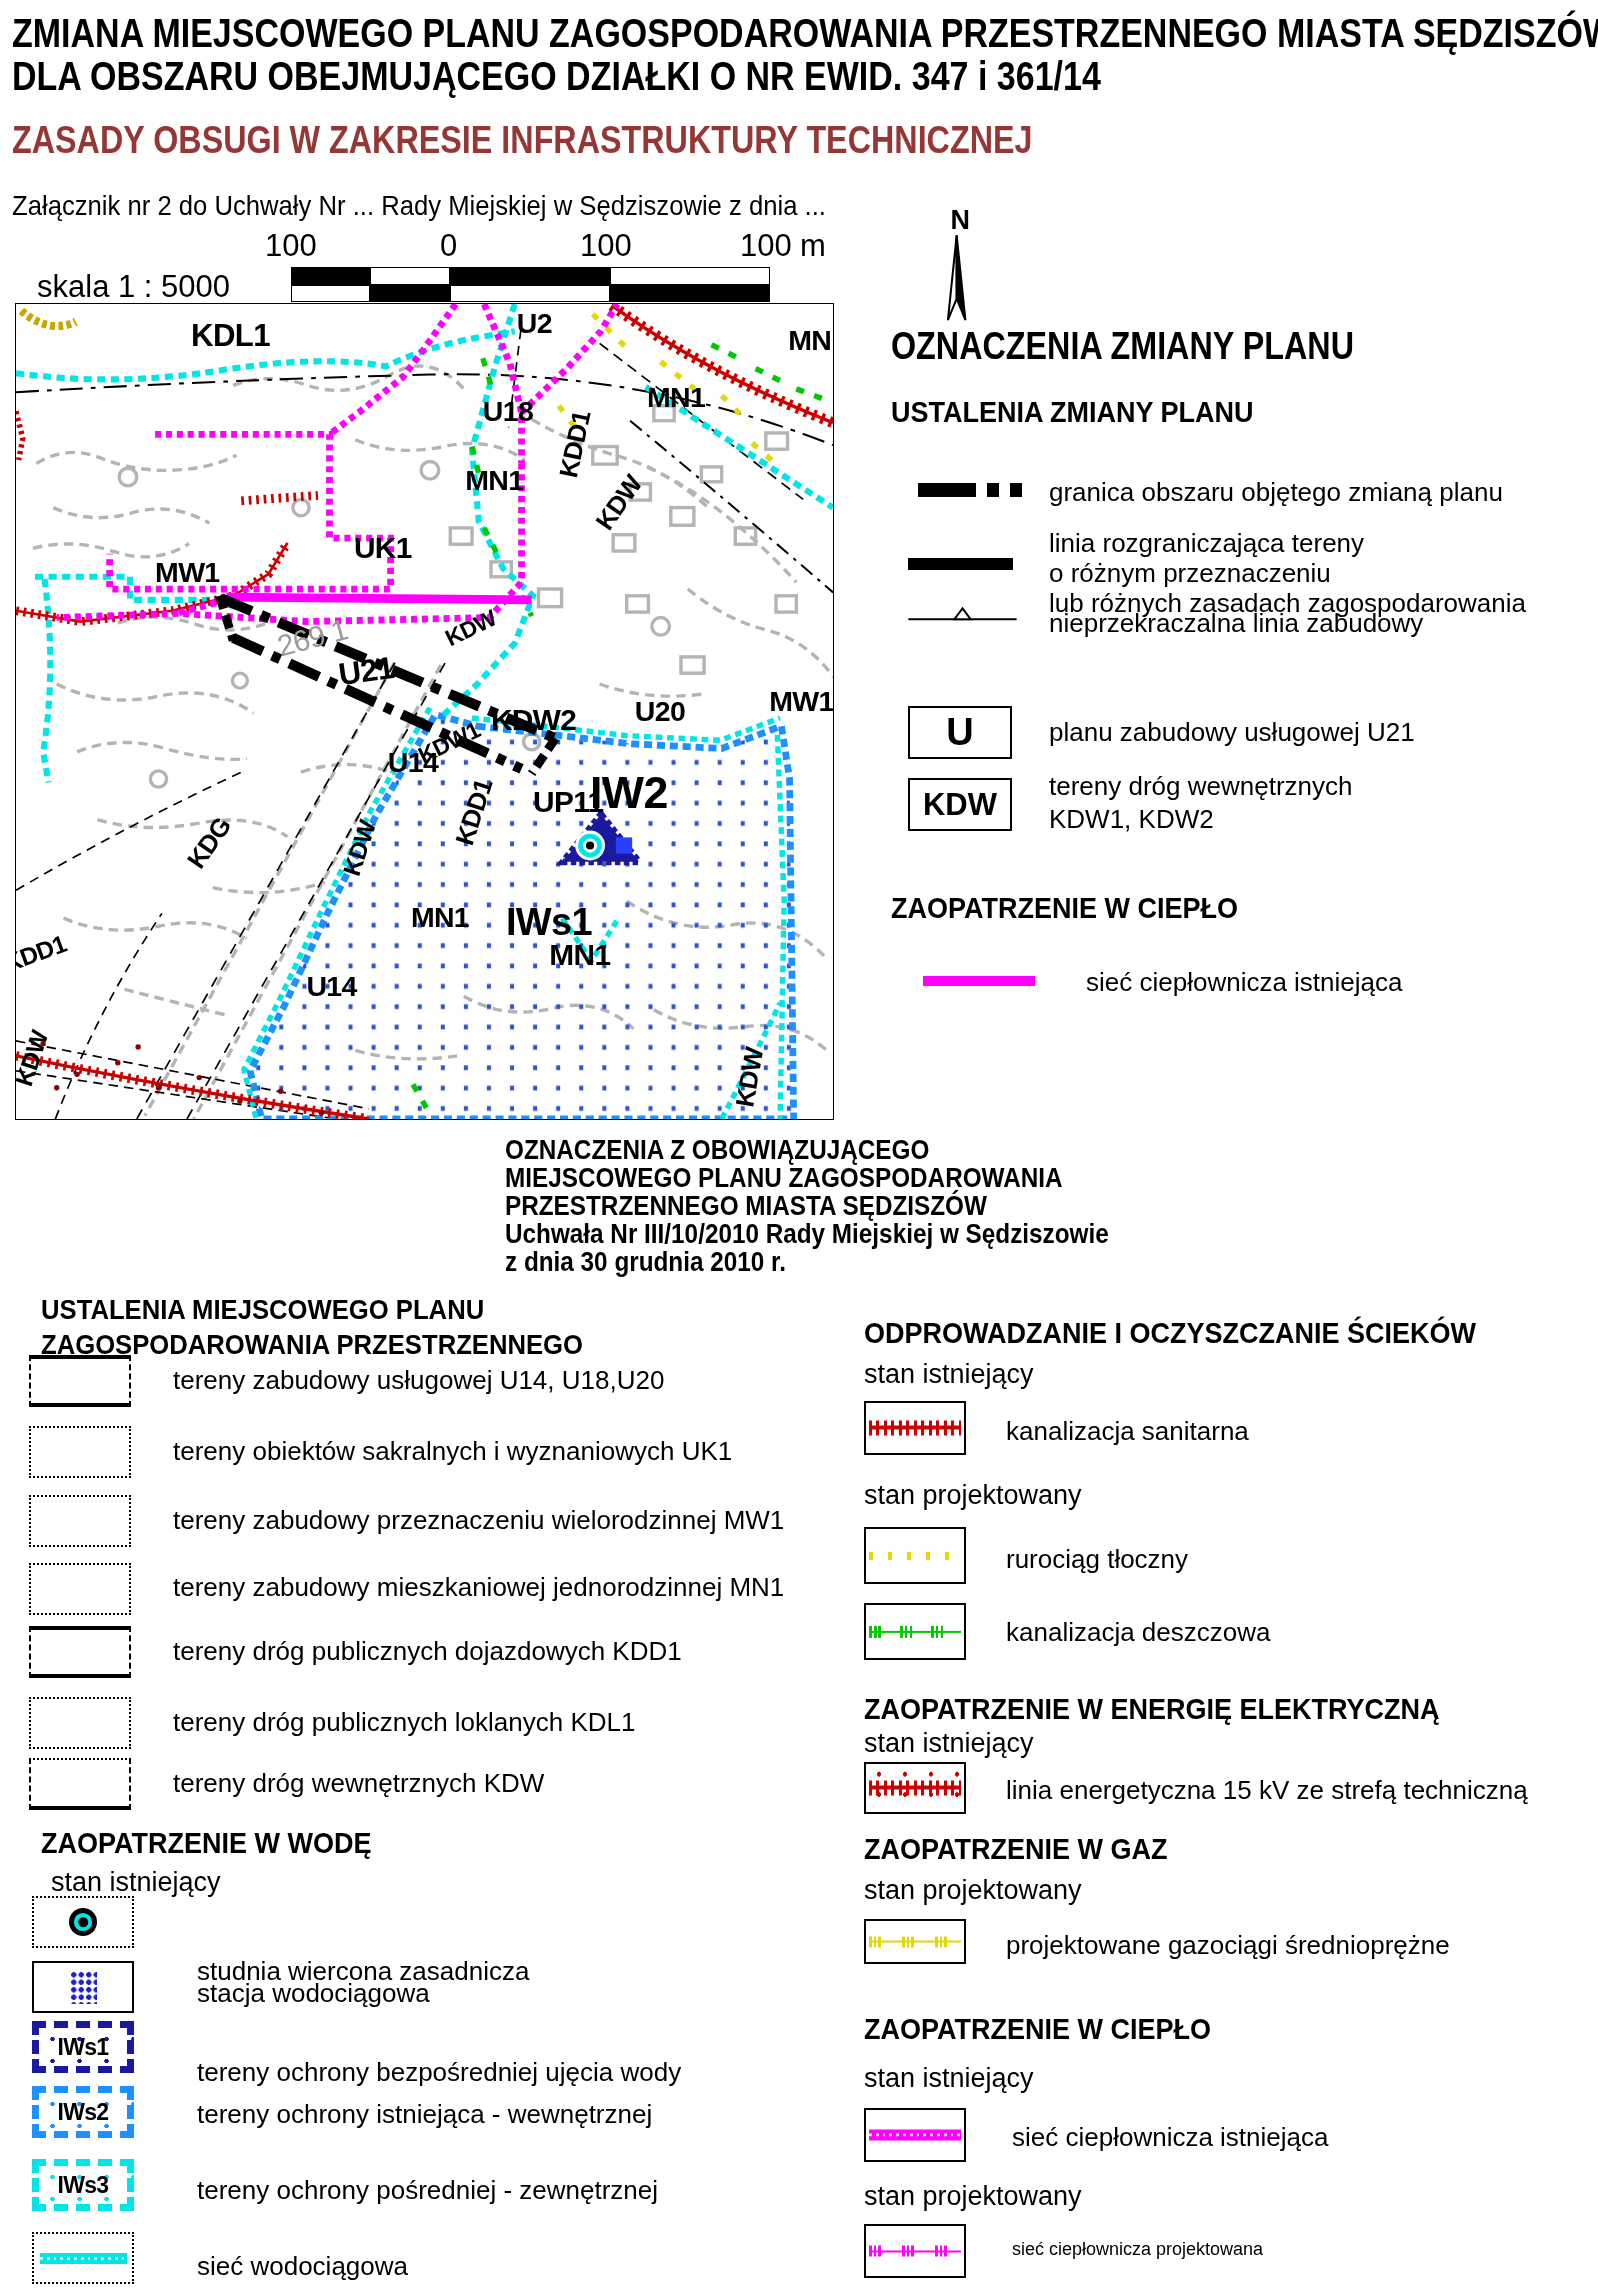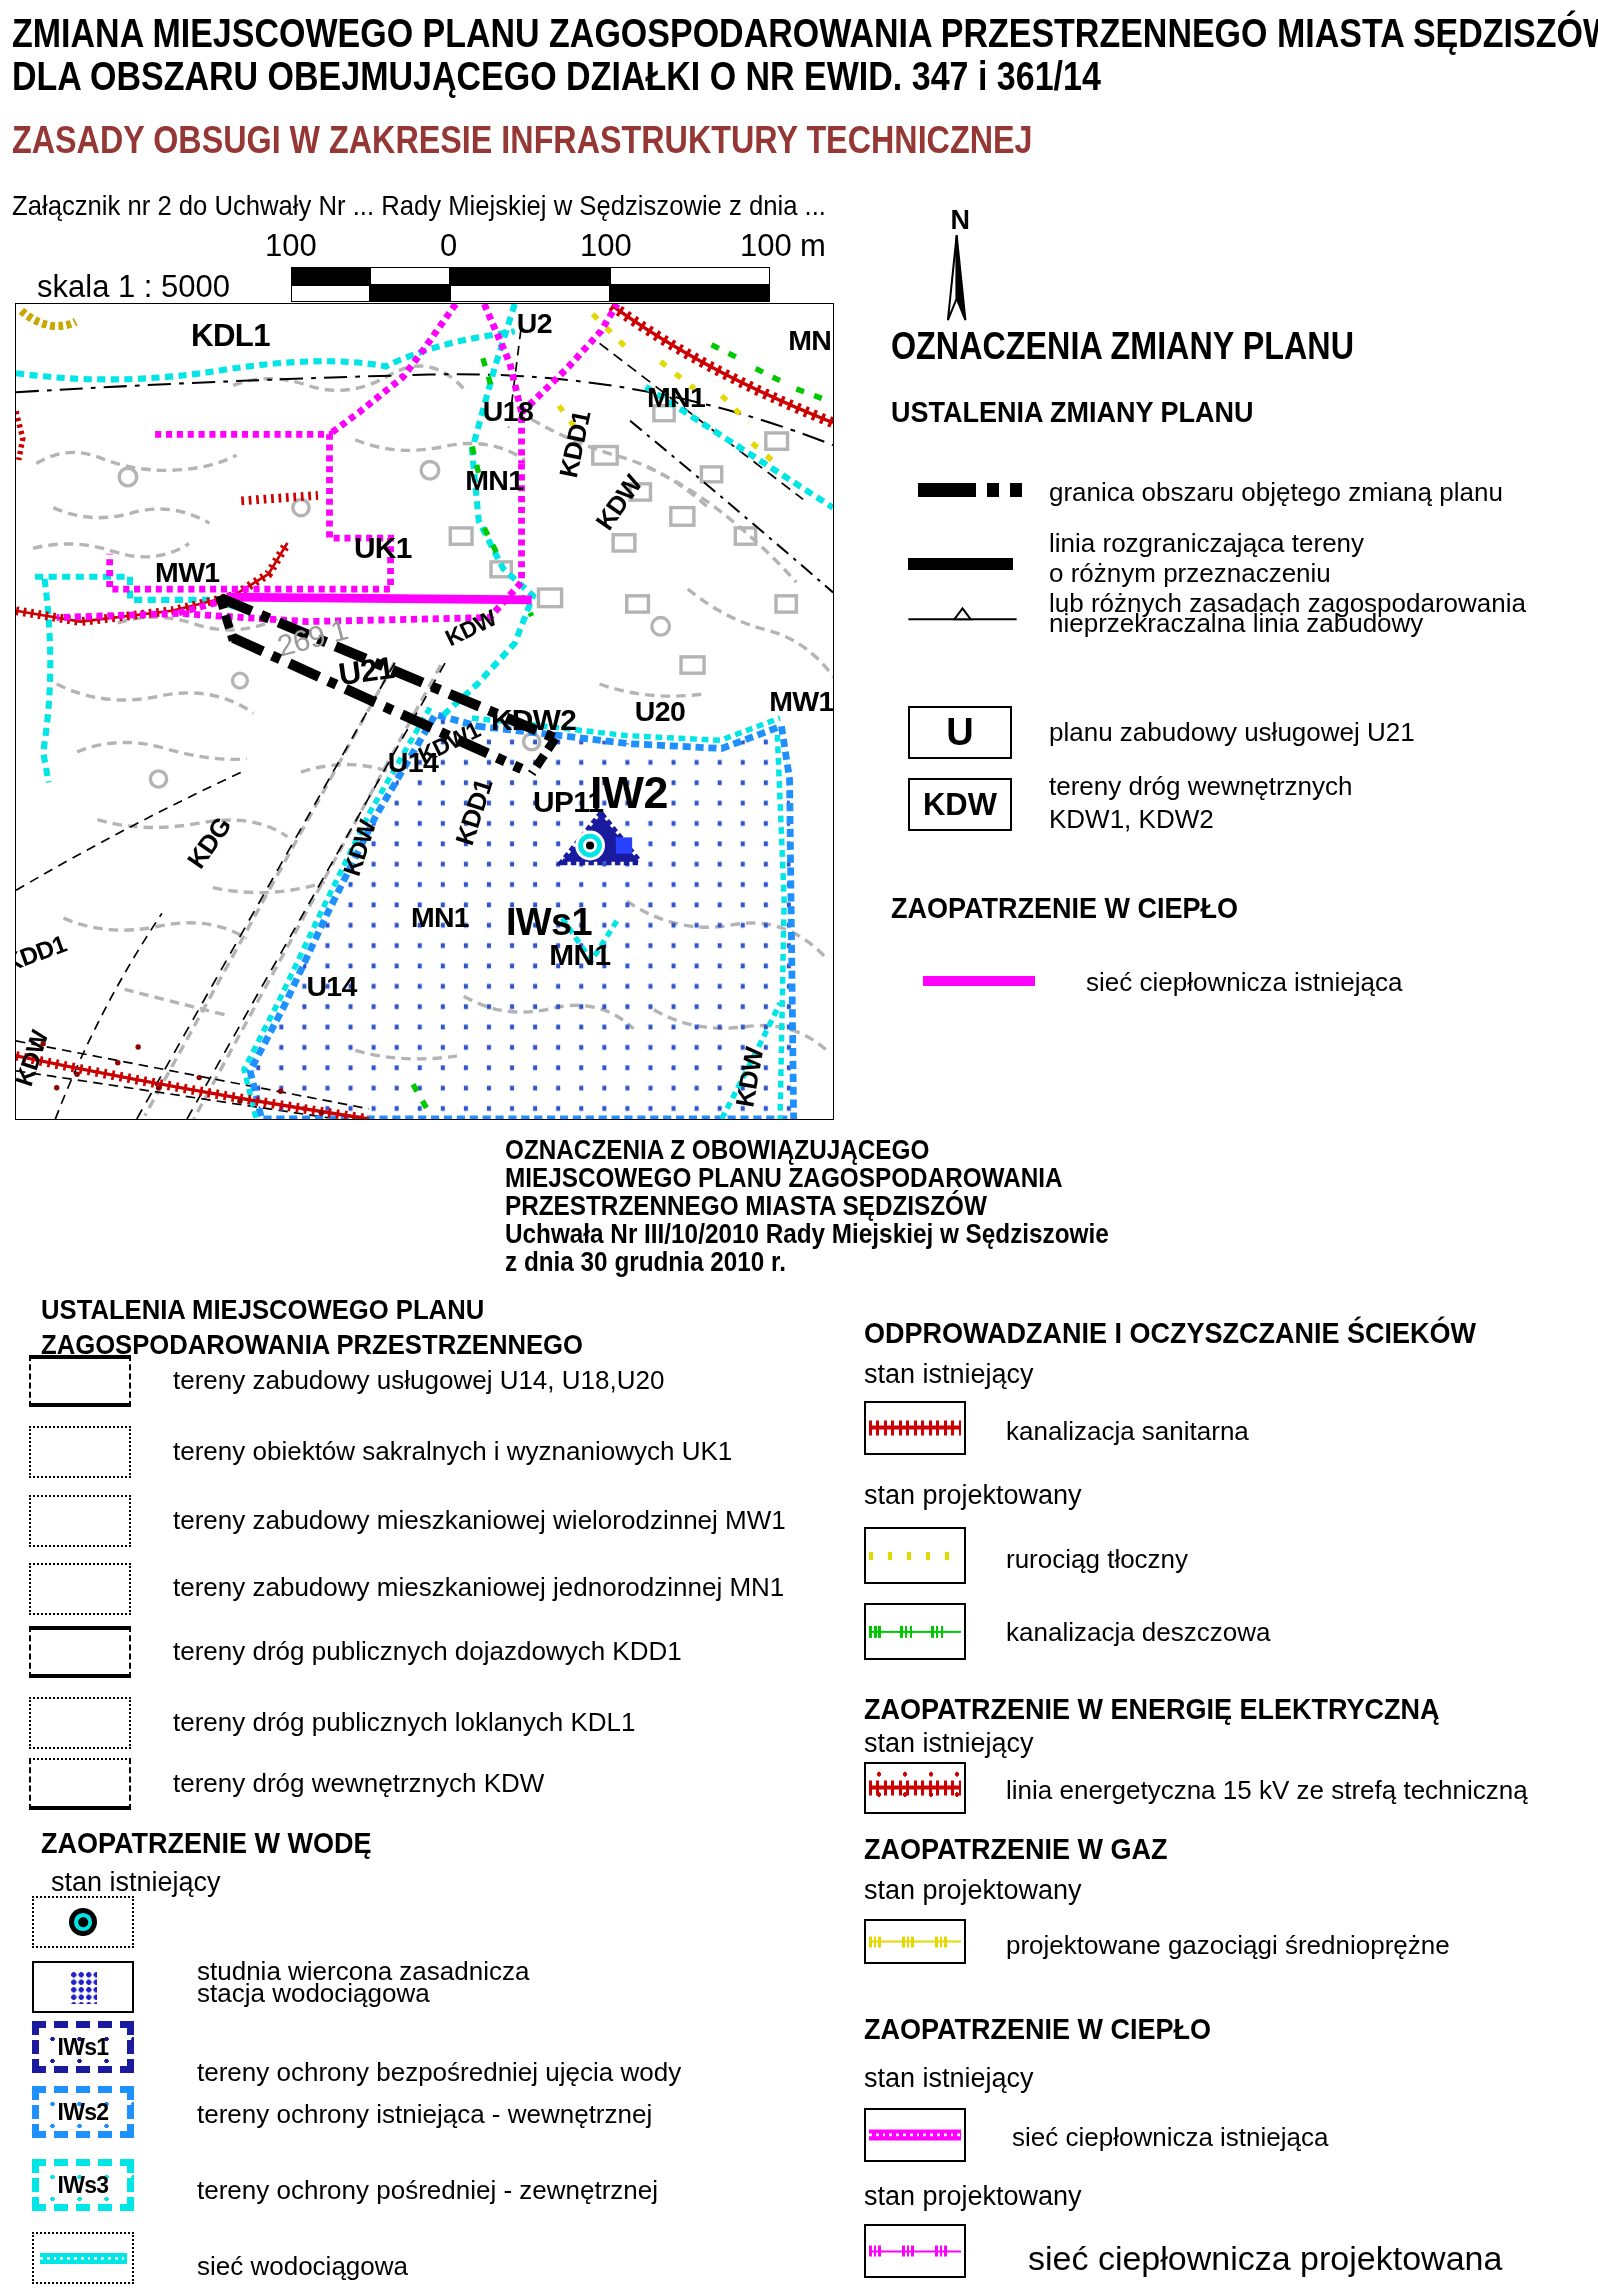--- a/index.html
+++ b/index.html
@@ -348,21 +348,21 @@
 <div class="abs b cond9" style="left:41px;top:1293px;font-size:28.5px;">USTALENIA MIEJSCOWEGO PLANU</div>
 <div class="abs b cond9" style="left:41px;top:1328px;font-size:28.5px;">ZAGOSPODAROWANIA PRZESTRZENNEGO</div>
 
 <div class="zone-box zb-a" style="top:1355px;"></div>
 <div class="abs nw" style="left:173px;top:1365px;font-size:26px;">tereny zabudowy usługowej U14, U18,U20</div>
 
 <div class="zone-box zb-b" style="top:1426px;"></div>
 <div class="abs nw" style="left:173px;top:1436px;font-size:26px;">tereny obiektów sakralnych i wyznaniowych UK1</div>
 
 <div class="zone-box zb-b" style="top:1495px;"></div>
-<div class="abs nw" style="left:173px;top:1505px;font-size:26px;">tereny zabudowy mieszkaniowej wielorodzinnej MW1</div>
+<div class="abs nw" style="left:173px;top:1505px;font-size:26px;">tereny zabudowy przeznaczeniu wielorodzinnej MW1</div>
 
 <div class="zone-box zb-b" style="top:1563px;"></div>
 <div class="abs nw" style="left:173px;top:1572px;font-size:26px;">tereny zabudowy mieszkaniowej jednorodzinnej MN1</div>
 
 <div class="zone-box zb-a" style="top:1626px;"></div>
 <div class="abs nw" style="left:173px;top:1636px;font-size:26px;">tereny dróg publicznych dojazdowych KDD1</div>
 
 <div class="zone-box zb-b" style="top:1697px;"></div>
 <div class="abs nw" style="left:173px;top:1707px;font-size:26px;">tereny dróg publicznych loklanych KDL1</div>
 
@@ -445,14 +445,14 @@
 <div class="lg-box bd-solid" style="left:864px;top:2108px;width:102px;height:54px;">
   <div class="hl magenta-dotline"></div>
 </div>
 <div class="abs nw" style="left:1012px;top:2122px;font-size:26px;">sieć ciepłownicza istniejąca</div>
 
 <div class="abs nw" style="left:864px;top:2181px;font-size:27px;">stan projektowany</div>
 
 <div class="lg-box bd-solid" style="left:864px;top:2224px;width:102px;height:54px;">
   <div class="hl magenta-rail"></div>
 </div>
-<div class="abs nw" style="left:1012px;top:2239px;font-size:34px;margin-left:16px;">sieć ciepłownicza projektowana</div>
+<div class="abs nw" style="left:1012px;top:2239px;font-size:18px;">sieć ciepłownicza projektowana</div>
 
 
 </body></html>

